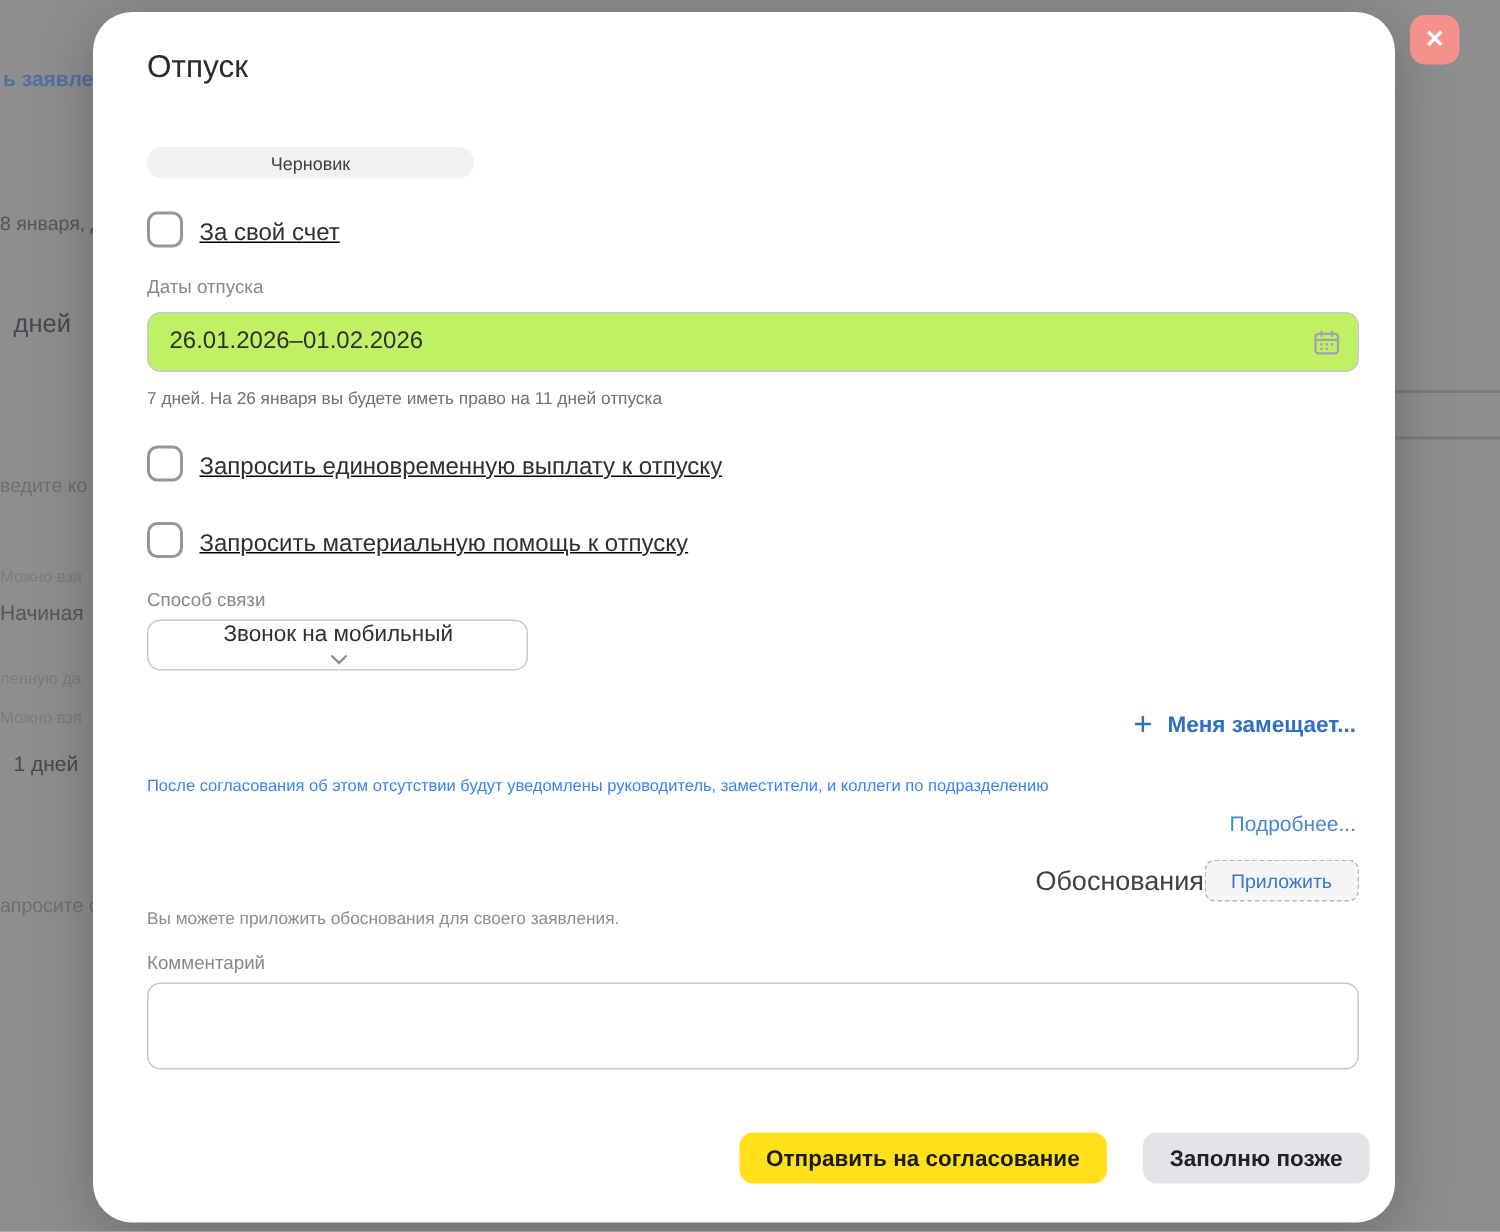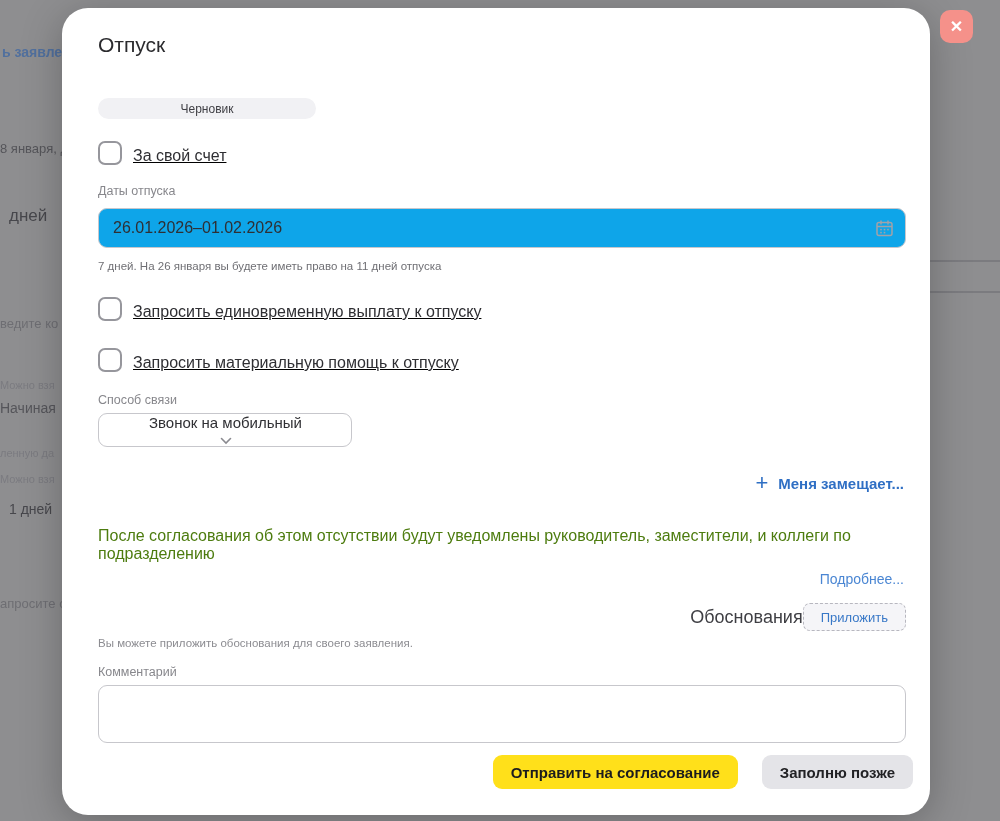--- a/index.html
+++ b/index.html
@@ -69,21 +69,21 @@
   .fl-contact { margin-top: 21px; }
   .fl-comment { margin-top: 16px; }
 
   .input-wrap { position: relative; margin-top: 10px; }
   .text-input {
     width: 100%; height: 40px;
     border: 1px solid #c7c7cc; border-radius: 9px;
     padding: 0 40px 0 14px;
     font-size: 16px; color: #2f2f33;
     font-family: "Liberation Sans", sans-serif;
-    outline: none; background: #0ea5e9;
+    outline: none; background: #bef264;
   }
   .input-icon {
     position: absolute; right: 12px; top: 10px;
     width: 20px; height: 20px; display: flex;
     align-items: center; justify-content: center;
     cursor: pointer;
   }
   .helper { margin-top: 12px; font-size: 11.5px; color: #6f6f74; }
 
   .select {
@@ -94,21 +94,21 @@
   }
   .select-value { font-size: 15px; color: #2f2f33; }
 
   .replace-row {
     margin-top: 26px; display: flex; justify-content: flex-end;
     align-items: center; gap: 10px; padding-right: 2px;
   }
   .plus-icon { color: #2f6fc4; font-size: 22px; font-weight: 400; line-height: 20px; cursor: pointer; }
   .link { color: #2f6fc4; font-size: 15px; font-weight: 600; text-decoration: none; cursor: pointer; }
 
-  .notify { margin-top: 34px; font-size: 16px; color: #4d7c0f; line-height: 18px; }
+  .notify { margin-top: 22px; font-size: 11px; color: #3b82f6; line-height: 18px; }
 
   .more-row { margin-top: 8px; display: flex; justify-content: flex-end; padding-right: 2px; }
   .more-link { color: #4a86d3; font-size: 14px; font-weight: 400; cursor: pointer; text-decoration: none; }
 
   .just-header { margin-top: 16px; display: flex; justify-content: flex-end; align-items: center; }
   .just-title { font-size: 18px; font-weight: 400; color: #3f3f44; }
   .attach-btn {
     height: 28px; padding: 0 17px;
     border: 1px dashed #b7b7bf; border-radius: 7px;
     background: #f5f5f8; color: #3878c7; font-size: 13px;

